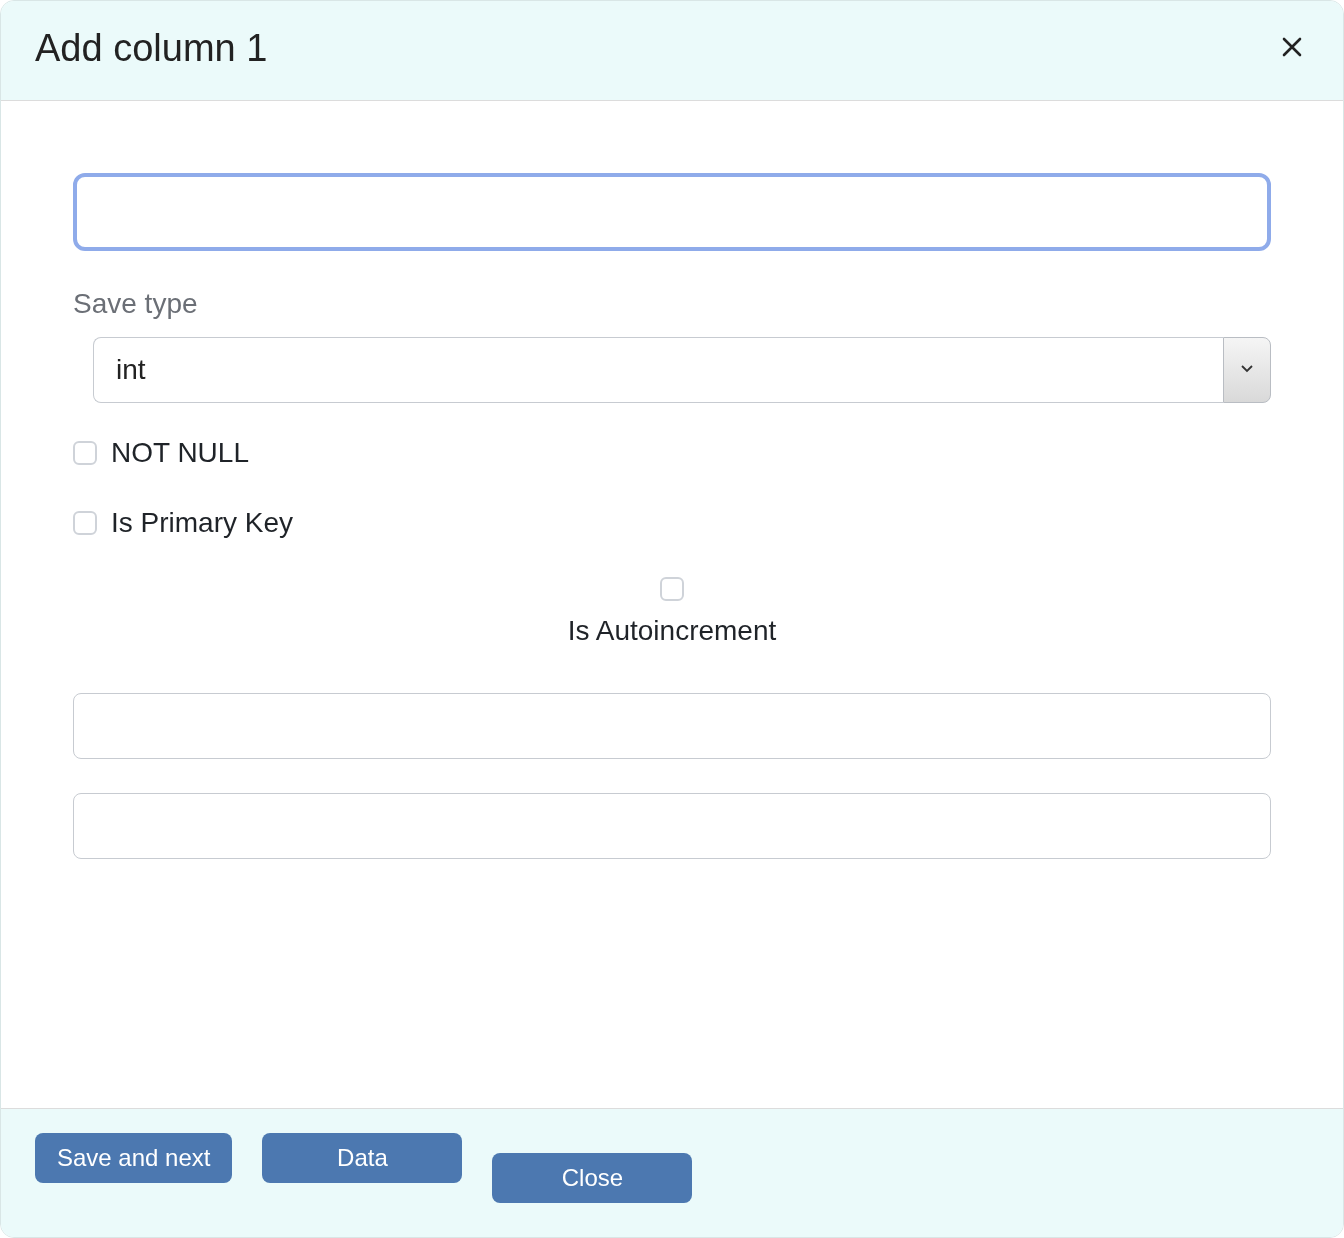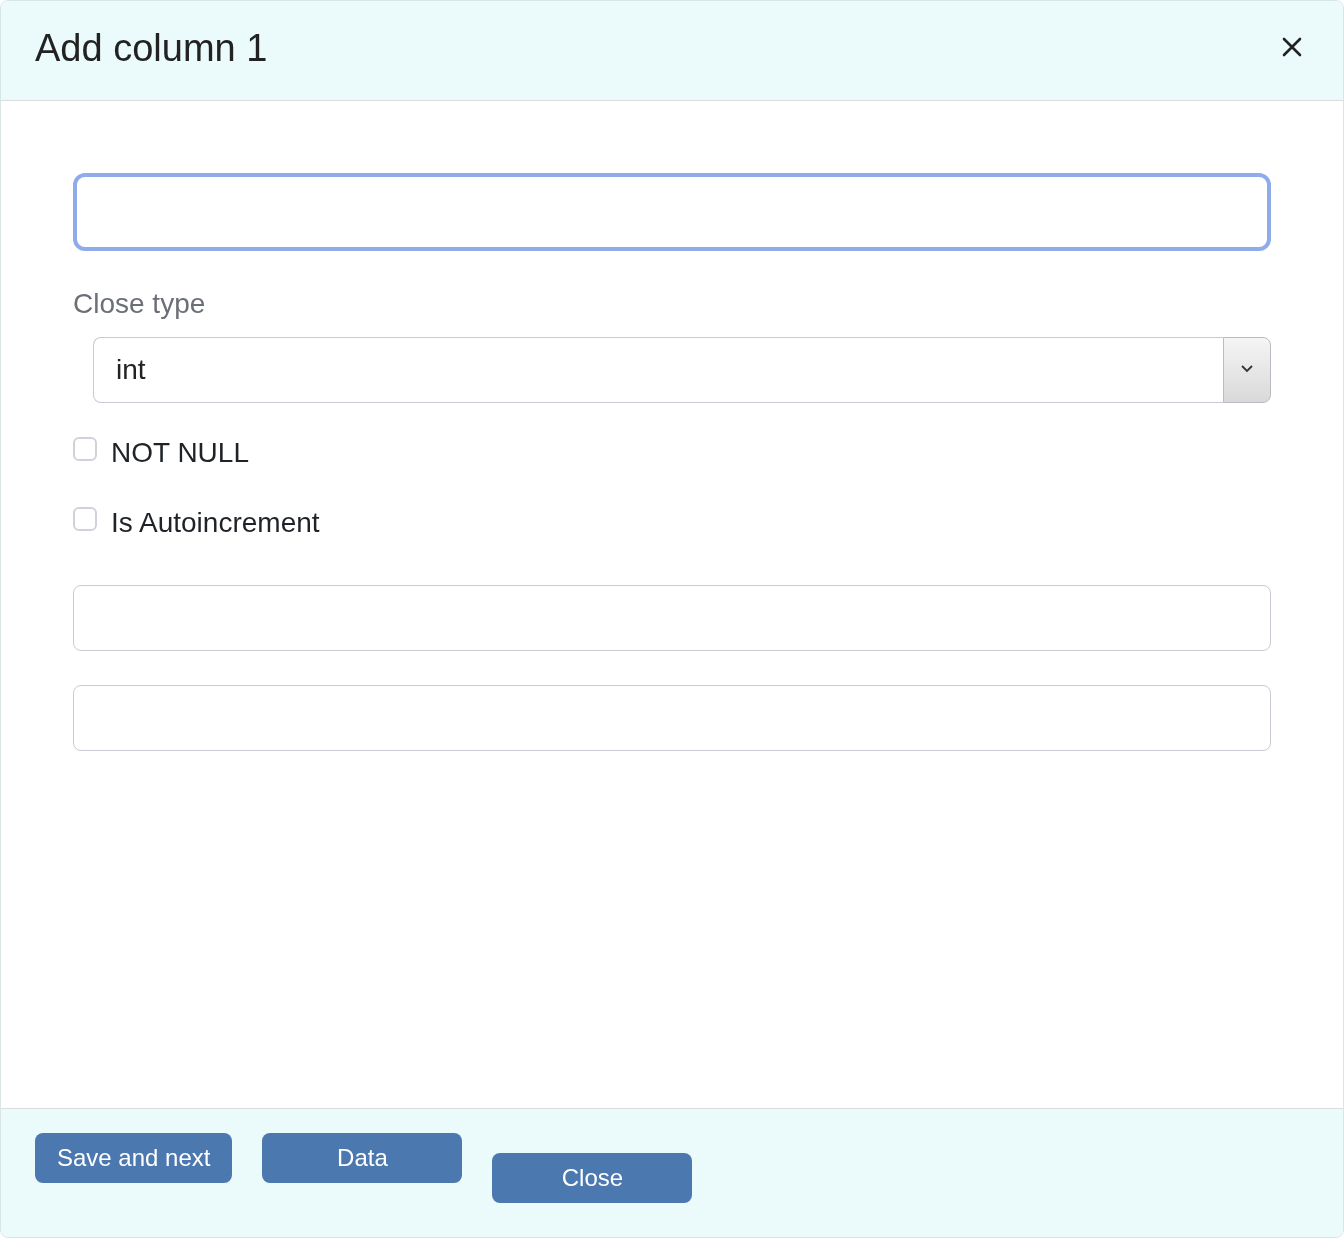--- a/index.html
+++ b/index.html
@@ -3,21 +3,21 @@
 <meta charset="utf-8">
 <style>
   * { box-sizing: border-box; margin: 0; padding: 0; }
   html, body { width: 1344px; height: 1238px; font-family: -apple-system, BlinkMacSystemFont, "Segoe UI", Helvetica, Arial, sans-serif; background: #fff; }
   .dialog {
     width: 100%;
     height: 100%;
     display: flex;
     flex-direction: column;
     border: 1px solid #d9e6e6;
-    border-radius: 8px;
+    border-radius: 14px;
     overflow: hidden;
     background: #fff;
   }
   .dialog-header {
     background: #ebfafa;
     padding: 26px 34px 30px 34px;
     display: flex;
     align-items: center;
     justify-content: space-between;
     border-bottom: 1px solid #dcdcdc;
@@ -81,21 +81,21 @@
     border: 1px solid #b9bdc3;
     border-radius: 0 8px 8px 0;
     background: linear-gradient(#f5f5f5, #d9d9d9);
     display: flex;
     align-items: center;
     justify-content: center;
     cursor: pointer;
   }
   .check-row {
     display: flex;
-    align-items: flex-start;
+    align-items: center;
     gap: 14px;
     margin-bottom: 38px;
   }
   .checkbox {
     width: 24px;
     height: 24px;
     border: 2px solid #cfd3d9;
     border-radius: 6px;
     background: #fff;
     cursor: pointer;
@@ -141,40 +141,44 @@
     </div>
   </div>
 
   <div class="dialog-body">
 
     <div class="field">
       <input class="text-input focused" type="text" value="" style="">
     </div>
 
     <div class="field">
-      <div class="field-label">Close type</div>
+      <div class="field-label">Save type</div>
       <div class="combo-row">
         <input class="combo-input" type="text" value="int" style="">
         <div class="combo-btn">
           <span>
             <svg width="14" height="14" viewBox="0 0 14 14">
                 <path d="M2 5 L7 10 L12 5" fill="none" stroke="#333" stroke-width="1.8"></path>
               </svg>
           </span>
         </div>
       </div>
     </div>
 
     <div class="check-row">
       <div class="checkbox"></div>
       <div class="check-label">NOT NULL</div>
     </div>
 
+    <div class="check-row">
+      <div class="checkbox"></div>
+      <div class="check-label">Is Primary Key</div>
+    </div>
 
-    <div class="check-row" style="margin-bottom:46px;">
+    <div class="check-row" style="margin-bottom:46px;flex-direction:column;">
       <div class="checkbox"></div>
       <div class="check-label">Is Autoincrement</div>
     </div>
 
     <div class="field">
       <input class="text-input small" type="text" value="" style="">
     </div>
 
     <div class="field">
       <input class="text-input small" type="text" value="" style="">

